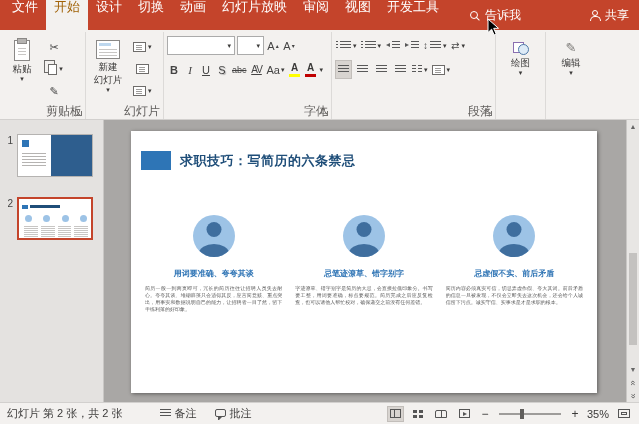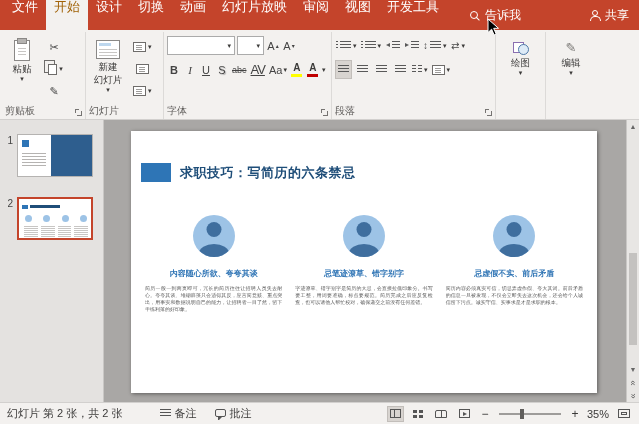--- a/index.html
+++ b/index.html
@@ -18,21 +18,21 @@
   .i-mag::after{content:"";position:absolute;width:5px;height:1.4px;background:#fff;transform:rotate(45deg);left:5px;top:7.5px}
   .i-person{width:11px;height:11px;position:relative;display:inline-block}
   .i-person::before{content:"";position:absolute;width:4px;height:4px;border:1px solid #fff;border-radius:50%;left:3px;top:0}
   .i-person::after{content:"";position:absolute;width:9px;height:4px;border:1px solid #fff;border-bottom:none;border-radius:5px 5px 0 0;left:1px;bottom:0}
 
   
   .ribbon{height:90px;background:#F3F1EF;border-bottom:1px solid #D2D0CE;display:flex;padding:2px 0 0 2px;flex-shrink:0}
   .group{display:flex;flex-direction:column;position:relative;border-right:1px solid #DCDAD8;padding:3px 3px 0}
   .gbody{flex:1;display:flex;gap:4px;align-items:flex-start}
   .gbody.colmode{flex-direction:column;gap:3px;align-items:stretch}
-  .glabel{height:15px;line-height:14px;font-size:10px;color:#605E5C;text-align:left}
+  .glabel{height:15px;line-height:14px;font-size:12px;color:#605E5C;text-align:right}
   .launcher{position:absolute;right:3px;bottom:3px;width:7px;height:7px}
   .launcher::before{content:"";position:absolute;left:0;top:0;width:3px;height:3px;border-left:1px solid #767472;border-top:1px solid #767472}
   .launcher::after{content:"";position:absolute;right:0;bottom:0;width:4px;height:4px;border-right:1px solid #767472;border-bottom:1px solid #767472}
 
   .bigbtn{display:flex;flex-direction:column;align-items:center;width:40px;padding-top:3px;gap:2px;height:68px}
   .biglabel{font-size:9.5px;color:#3B3A39;text-align:center;line-height:11px;white-space:nowrap}
   .dd{font-size:7px;color:#3B3A39;line-height:6px}
   .smallcol{display:flex;flex-direction:column;gap:2px;padding-top:2px}
   .sbtn{height:20px;min-width:22px;display:flex;align-items:center;justify-content:center;gap:2px;color:#4A4A4A;font-size:11px;padding:0 2px}
 
@@ -50,21 +50,21 @@
   .combo{height:19px;background:#fff;border:1px solid #ABABAB;display:flex;align-items:center;justify-content:space-between;padding:0 3px;font-size:10px;color:#444}
   .combo .dd{font-size:7px}
   .w-name{width:68px}.w-size{width:27px}
   .fbtn{min-width:14px;height:19px;display:flex;align-items:center;justify-content:center;font-size:11px;color:#444;padding:0 1px;gap:1px}
   .fbtn sup{font-size:6px;line-height:6px}
   .fb-b{font-weight:bold}
   .fb-i{font-style:italic;font-family:"Liberation Serif","DejaVu Serif",serif}
   .fb-u{text-decoration:underline}
   .fb-s{text-shadow:1px 1px 1px #B0B0B0}
   .fb-abc{text-decoration:line-through;font-size:9px}
-  .fb-av{font-size:13px;letter-spacing:-1px;text-decoration:underline}
+  .fb-av{font-size:10px;letter-spacing:-1px;text-decoration:underline}
   .colorbtn{display:flex;flex-direction:column;align-items:center;justify-content:center;height:19px;min-width:14px}
   .colorbtn .cletter{font-size:10px;line-height:10px;font-weight:bold}
   .cbar{width:11px;height:3px;margin-top:1px}
 
   .lines-icon{width:11px;height:9px;background:repeating-linear-gradient(#595959 0 1px,transparent 1px 3px);display:inline-block}
   .li-wrap{display:inline-flex;gap:2px;align-items:center}
   .li-dots{width:2px;height:9px;background:repeating-linear-gradient(#595959 0 1px,transparent 1px 3px);display:inline-block}
   .i-ind{width:14px;height:9px;position:relative;display:inline-block}
   .i-ind .ln{position:absolute;right:0;top:0;width:8px;height:9px;background:repeating-linear-gradient(#595959 0 1px,transparent 1px 3px)}
   .i-ind::before{content:"";position:absolute;left:0;top:2px;border-top:2.5px solid transparent;border-bottom:2.5px solid transparent;border-left:4px solid #595959}
@@ -90,21 +90,21 @@
   .t1-lines{position:absolute;left:4px;top:18px;width:24px;height:14px;background:repeating-linear-gradient(#B5B3B1 0 1px,transparent 1px 3px)}
   .t2-accent{position:absolute;left:3px;top:6px;width:6px;height:4px;background:#2E75B6}
   .t2-title{position:absolute;left:11px;top:6px;width:30px;height:3px;background:#1F4E79}
   .t2-dots{position:absolute;left:6px;top:16px;right:4px;display:flex;justify-content:space-between}
   .t2-dots span{width:7px;height:7px;border-radius:50%;background:#9DC3E6}
   .t2-cols{position:absolute;left:5px;top:27px;right:3px;display:flex;gap:3px}
   .t2-cols span{flex:1;height:11px;background:repeating-linear-gradient(#C8C6C4 0 1px,transparent 1px 2px)}
 
   .canvas{flex:1;background:#A9A7A5;position:relative;min-width:0}
   .slide{position:absolute;left:27px;top:11px;width:466px;height:262px;background:#fff;box-shadow:1px 1px 4px rgba(0,0,0,.45)}
-  .slide-title-row{position:absolute;left:10px;top:32px;display:flex;align-items:center;gap:9px}
+  .slide-title-row{position:absolute;left:10px;top:20px;display:flex;align-items:center;gap:9px}
   .title-accent{width:30px;height:19px;background:#2E75B6}
   .slide-title{font-size:13px;font-weight:bold;color:#1F4E79;letter-spacing:.5px;white-space:nowrap}
   .columns{position:absolute;left:14px;right:14px;top:84px;display:flex;gap:13px}
   .scol{flex:1;display:flex;flex-direction:column;align-items:center}
   .avatar{width:42px;height:42px;border-radius:50%;background:#9DC3E6;position:relative;overflow:hidden;margin-bottom:11px;flex-shrink:0}
   .avatar::before{content:"";position:absolute;left:50%;top:7px;transform:translateX(-50%);width:15px;height:15px;border-radius:50%;background:#3F6E9E}
   .avatar::after{content:"";position:absolute;left:50%;bottom:-5px;transform:translateX(-50%);width:30px;height:18px;border-radius:50% 50% 0 0;background:#3F6E9E}
   .col-heading{font-size:8px;font-weight:bold;color:#2E74B5;margin-bottom:6px;white-space:nowrap}
   .col-body{font-size:5px;line-height:7px;color:#595959;text-align:justify;width:100%;word-break:break-all}
 
@@ -390,21 +390,21 @@
 
     <div class="canvas">
       <div class="slide">
         <div class="slide-title-row">
           <span class="title-accent"></span>
           <span class="slide-title">求职技巧：写简历的六条禁忌</span>
         </div>
         <div class="columns">
           <div class="scol">
             <div class="avatar"></div>
-            <div class="col-heading">内容随心所欲、夸夸其谈</div>
+            <div class="col-heading">用词要准确、夸夸其谈</div>
             <div class="col-body">简历一般一到两页即可，冗长的简历往往让招聘人员失去耐心。夸夸其谈、堆砌辞藻只会适得其反，应言简意赅、重点突出，用事实和数据说明自己的能力，让招聘者一目了然，留下干练利落的好印象。</div>
           </div>
           <div class="scol">
             <div class="avatar"></div>
             <div class="col-heading">忌笔迹潦草、错字别字</div>
             <div class="col-body">字迹潦草、错字别字是简历的大忌，会直接拉低印象分。书写要工整，用词要准确，标点要规范。简历完成之后应反复检查，也可以请他人帮忙校对，确保递交之前没有任何差错。</div>
           </div>
           <div class="scol">
             <div class="avatar"></div>
             <div class="col-heading">忌虚假不实、前后矛盾</div>

